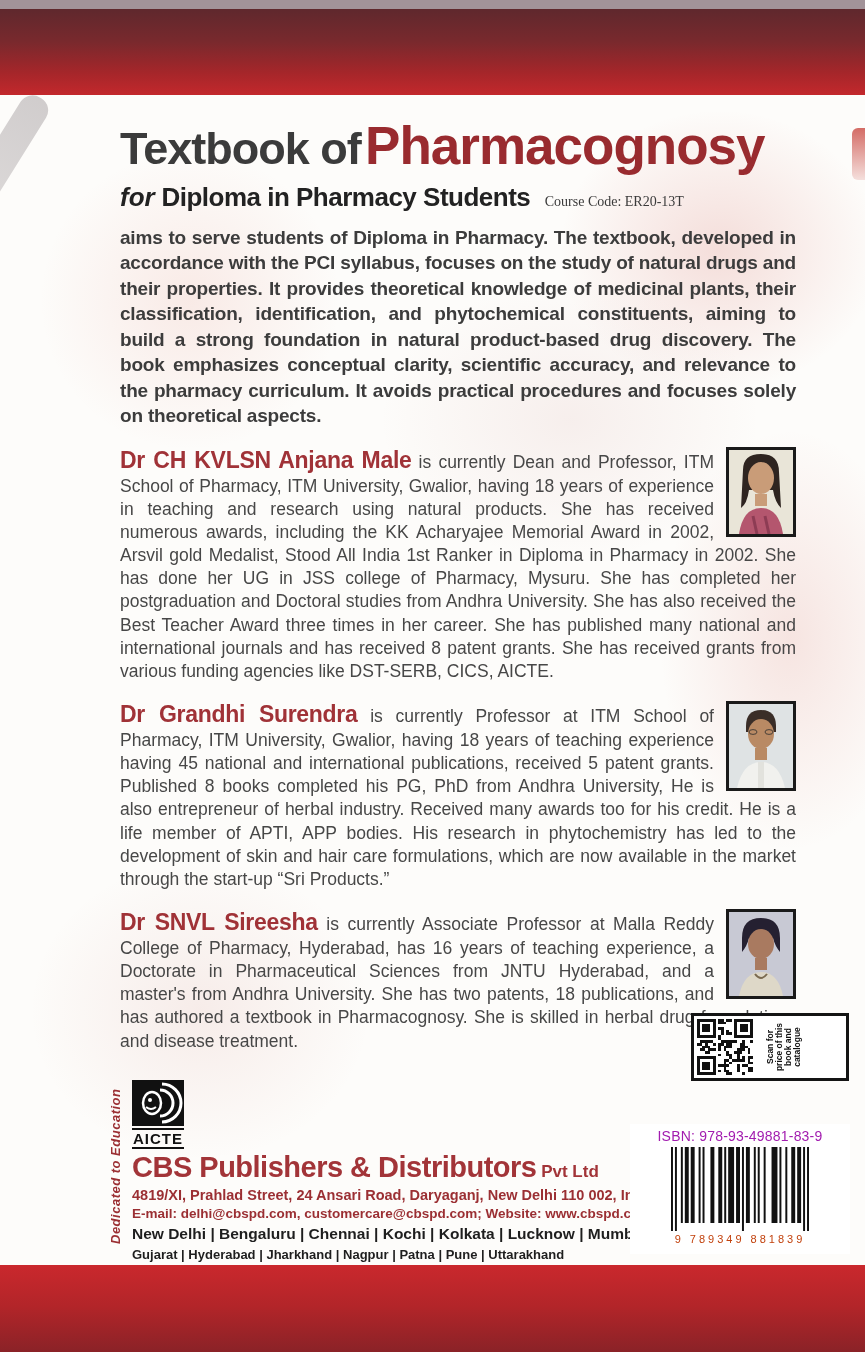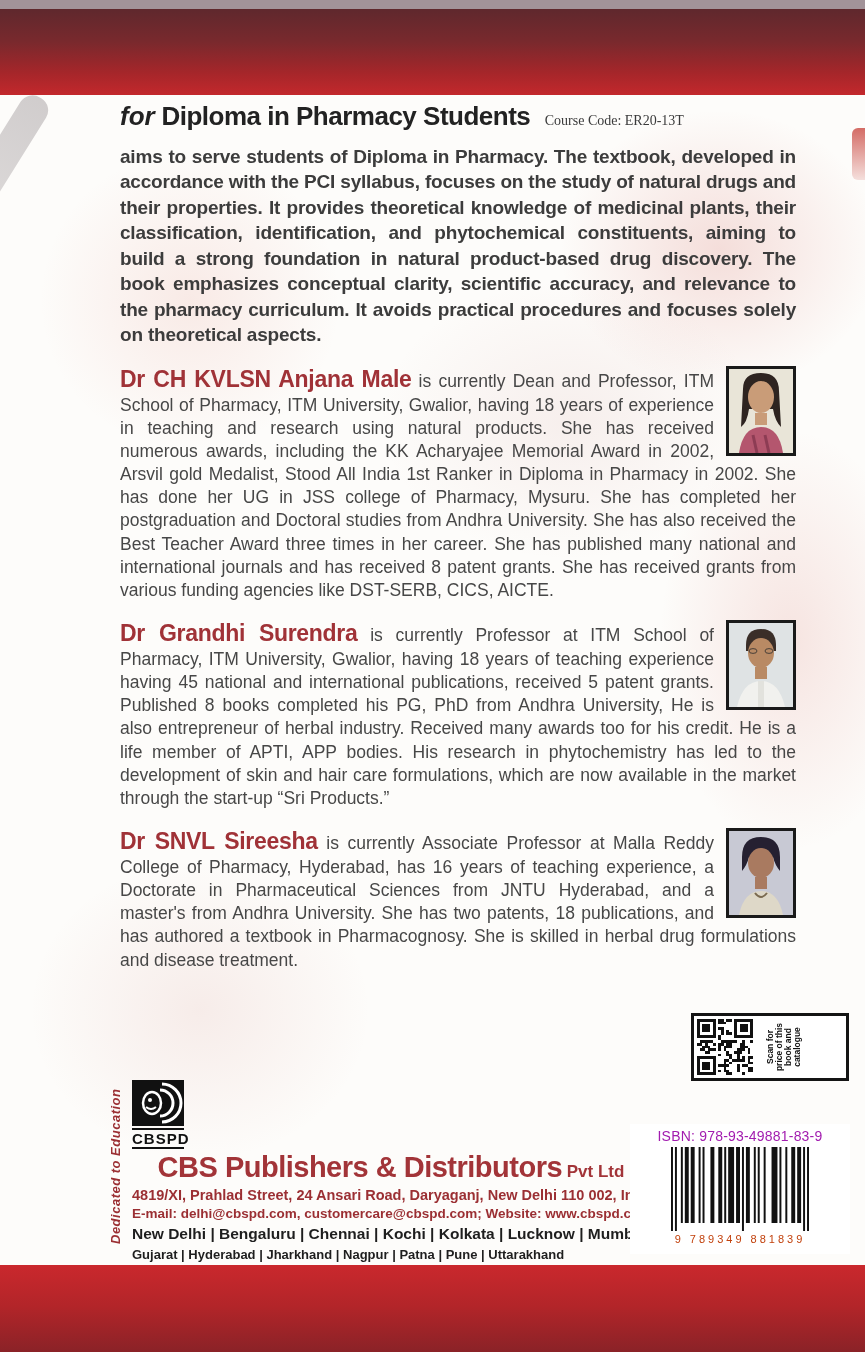--- a/index.html
+++ b/index.html
@@ -84,21 +84,21 @@
     font-size:13px; font-style:italic; font-weight:bold; color:#9b2f33;
     letter-spacing:0.5px; text-align:center;
   }
   .pub-content{margin-left:22px;}
   .logo{width:56px;}
   .logo-label{
     font-size:15px; font-weight:bold; color:#111; letter-spacing:1px;
     border-top:2px solid #111; border-bottom:2px solid #111; text-align:center;
     width:52px; margin-top:-2px;
   }
-  .pub-name-row{margin-top:2px; white-space:nowrap;text-align:center;}
+  .pub-name-row{margin-top:2px; white-space:nowrap;}
   .pub-name{font-size:29px; font-weight:bold; color:#a23438; letter-spacing:-0.5px;}
   .pub-name-suffix{font-size:17px; font-weight:bold; color:#a23438;}
   .pub-address{font-size:14.5px; font-weight:bold; color:#9b2f33; margin-top:3px; white-space:nowrap;}
   .pub-contact{font-size:13.5px; font-weight:bold; color:#9b2f33; margin-top:3px; white-space:nowrap;}
   .pub-cities1{font-size:15.5px; font-weight:bold; color:#1e1e1e; margin-top:4px; white-space:nowrap;}
   .pub-cities2{font-size:13px; font-weight:bold; color:#1e1e1e; margin-top:4px; white-space:nowrap;}
   
   .isbn-box{
     position:absolute; left:630px; top:1124px; width:220px; height:130px;
     background:#ffffff; text-align:center;
@@ -123,20 +123,24 @@
   <div class="wm wm-blob wm5"></div>
   <div class="wm wm-edge"></div>
 
   <div class="top-strip"></div>
   <div class="top-band"></div>
   <div class="bottom-band"></div>
   <div class="bottom-strip"></div>
 
   <div class="content">
 
+    <div class="title-row">
+      <span class="title-prefix">Textbook of</span>
+      <span class="title-main">Pharmacognosy</span>
+    </div>
 
     <div class="subtitle-row">
       <span class="subtitle-for">for</span><span class="subtitle-rest"> Diploma in Pharmacy Students</span>
       <span class="course-code">Course Code: ER20-13T</span>
     </div>
 
     <div class="intro">aims to serve students of Diploma in Pharmacy. The textbook, developed in accordance with the PCI syllabus, focuses on the study of natural drugs and their properties. It provides theoretical knowledge of medicinal plants, their classification, identification, and phytochemical constituents, aiming to build a strong foundation in natural product-based drug discovery. The book emphasizes conceptual clarity, scientific accuracy, and relevance to the pharmacy curriculum. It avoids practical procedures and focuses solely on theoretical aspects.</div>
 
     <div class="bio">
       <span class="portrait">
@@ -319,21 +323,21 @@
     <div class="pub-content">
       <div class="logo">
         <svg width="52" height="46" viewBox="0 0 52 46" xmlns="http://www.w3.org/2000/svg">
           <rect width="52" height="46" fill="#111"></rect>
           <path d="M30 4 A19 19 0 0 1 30 42" stroke="#fff" stroke-width="3" fill="none"></path>
           <path d="M28 10 A13 13 0 0 1 28 36" stroke="#fff" stroke-width="3" fill="none"></path>
           <ellipse cx="20" cy="23" rx="9" ry="11" fill="none" stroke="#fff" stroke-width="2.5"></ellipse>
           <circle cx="18" cy="20" r="2" fill="#fff"></circle>
           <path d="M14 27 Q19 31 24 27" stroke="#fff" stroke-width="2" fill="none"></path>
         </svg>
-        <div class="logo-label">CBSPD</div>
+        <div class="logo-label">AICTE</div>
       </div>
       <div class="pub-name-row">
         <span class="pub-name">CBS Publishers &amp; Distributors</span><span class="pub-name-suffix"> Pvt Ltd</span>
       </div>
       <div class="pub-address">4819/XI, Prahlad Street, 24 Ansari Road, Daryaganj, New Delhi 110 002, India</div>
       <div class="pub-contact">E-mail: delhi@cbspd.com, customercare@cbspd.com; Website: www.cbspd.com</div>
       <div class="pub-cities1">New Delhi | Bengaluru | Chennai | Kochi | Kolkata | Lucknow | Mumbai</div>
       <div class="pub-cities2">Gujarat | Hyderabad | Jharkhand | Nagpur | Patna | Pune | Uttarakhand</div>
     </div>
   </div>

